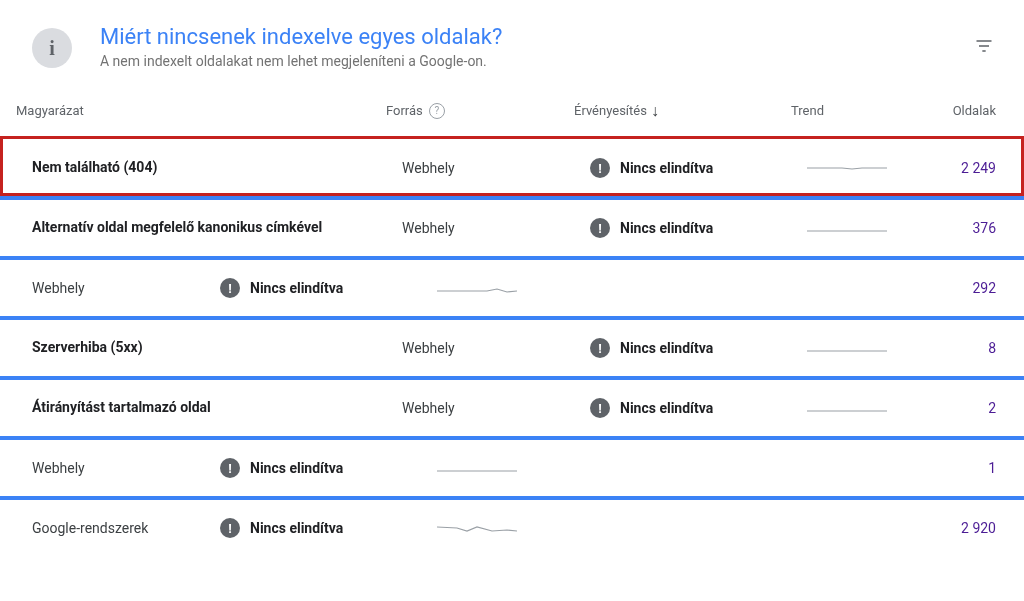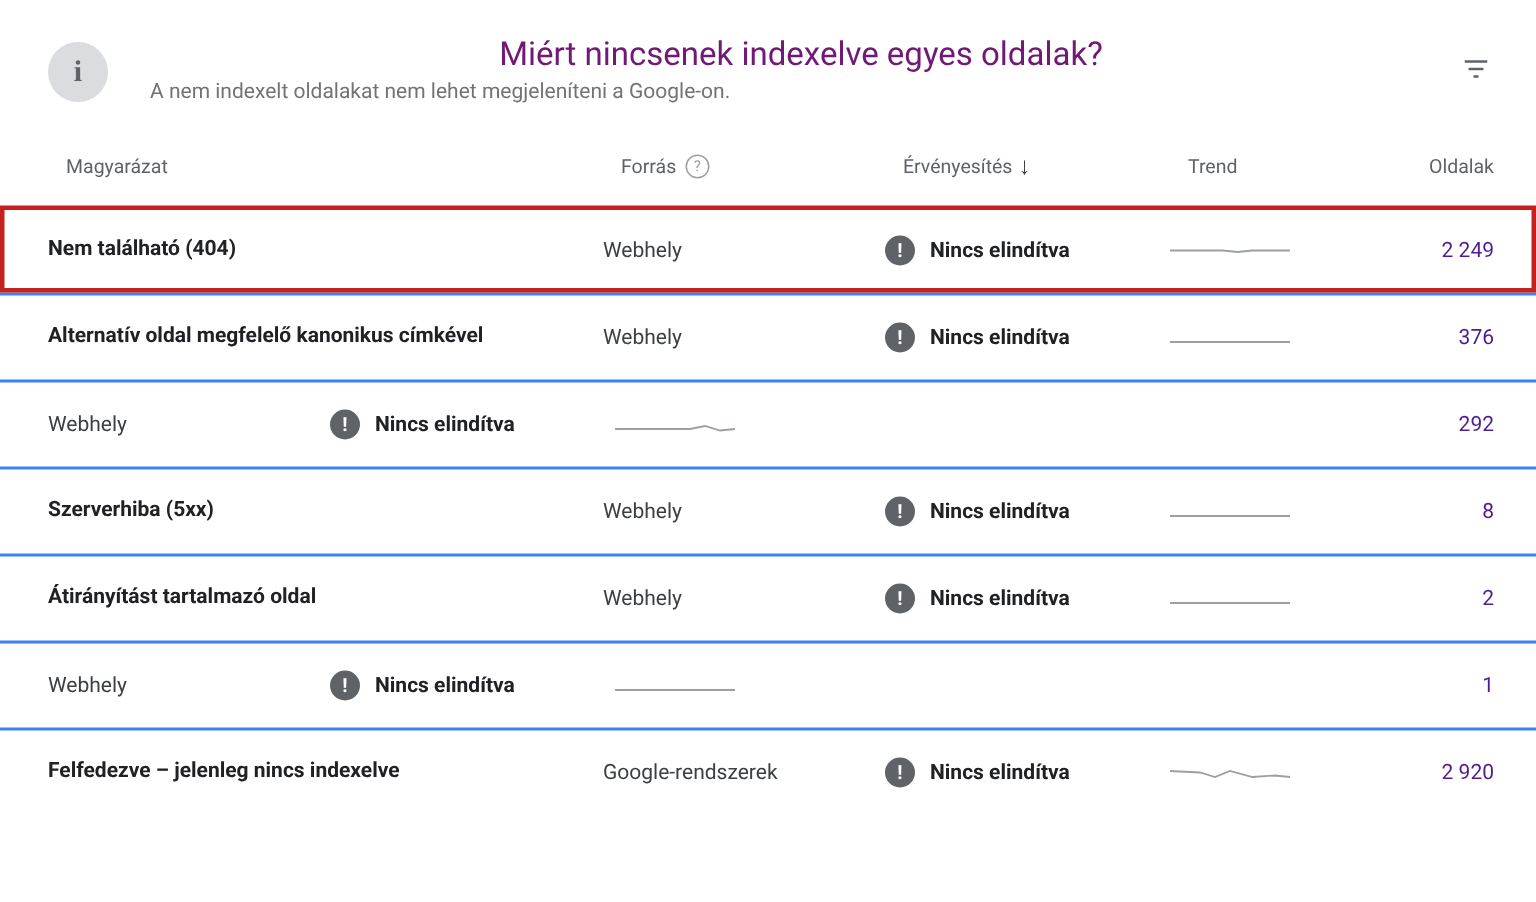--- a/index.html
+++ b/index.html
@@ -33,61 +33,60 @@
     font-size: 20px;
     margin-right: 28px;
     flex-shrink: 0;
     margin-top: 4px;
     font-family: Georgia, serif;
   }
   .header-text { flex: 1; }
   .title {
     font-size: 22px;
     font-weight: 400;
-    color: #701a75;
+    color: #3b82f6;
     margin-bottom: 4px;
-    text-align: center;
   }
   .subtitle {
     font-size: 14px;
     color: #737373;
   }
   .filter-btn {
     width: 32px;
     height: 32px;
     display: flex;
     align-items: center;
     justify-content: center;
     color: #5f6368;
     cursor: pointer;
     margin-top: 6px;
   }
   .table-head {
     display: flex;
-    padding: 12px 28px 16px 44px;
+    padding: 12px 28px 16px 16px;
     color: #5f6368;
     font-size: 13px;
     align-items: center;
   }
   .col-reason { flex: 0 0 370px; }
   .col-source { flex: 0 0 188px; display:flex; align-items:center; gap:6px; }
   .col-valid  { flex: 0 0 190px; display:flex; align-items:center; gap:4px; }
-  .col-trend  { flex: 0 0 120px; }
+  .col-trend  { flex: 0 0 120px; margin-left: 27px; }
   .col-pages  { flex: 1; text-align: right; }
   .help-circle {
     width: 16px; height: 16px; border:1px solid #9aa0a6; border-radius:50%;
     display:inline-flex; align-items:center; justify-content:center;
     font-size:10px; color:#9aa0a6;
   }
   .sort-arrow { font-size: 16px; color:#3c4043; }
   .row {
     display: flex;
     align-items: center;
     padding: 18px 28px 18px 32px;
-    border-top: 2px solid #3b82f6;
+    border-top: 4px solid #3b82f6;
     cursor: pointer;
   }
   .row.highlight {
     outline: 3px solid #c5221f;
     outline-offset: -3px;
     border-top-color: transparent;
   }
   .reason-text {
     font-weight: 700;
     color: #202124;
@@ -255,23 +254,20 @@
     <div class="col-trend">
       <div class="spark">
         <svg viewBox="0 0 80 18">
               <path d="M0 12 L80 12"></path>
             </svg>
       </div>
     </div>
     <div class="col-pages pages-text">1</div>
   </div>
       <div class="row">
-    <div class="col-reason">
-          <div class="reason-text">Felfedezve – jelenleg nincs indexelve</div>
-        </div>
     <div class="col-source source-text">Google-rendszerek</div>
     <div class="col-valid">
       <div class="valid-cell">
         <div class="warn-icon">!</div>
         <div class="valid-text">Nincs elindítva</div>
       </div>
     </div>
     <div class="col-trend">
       <div class="spark">
         <svg viewBox="0 0 80 18">

